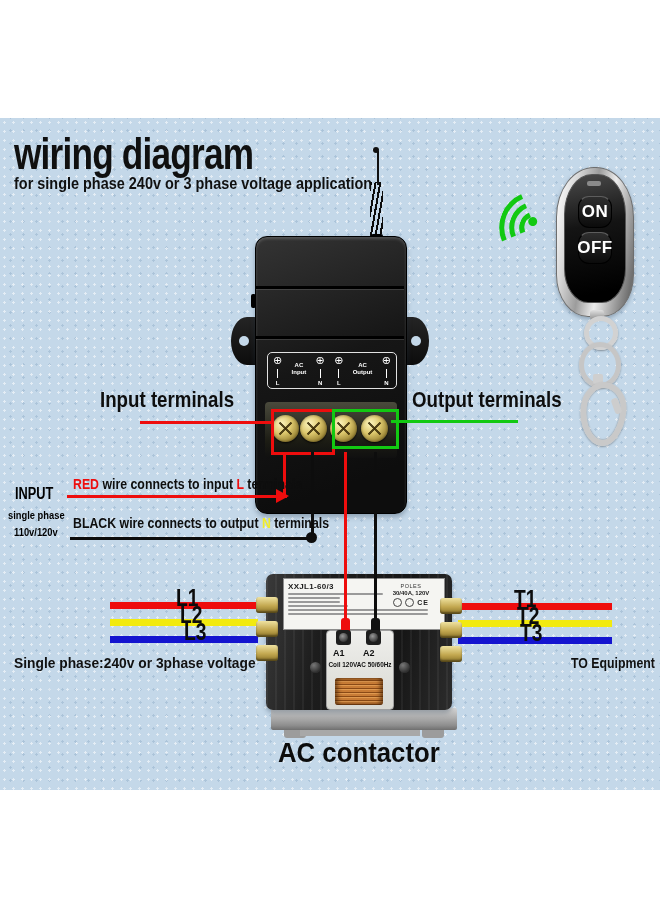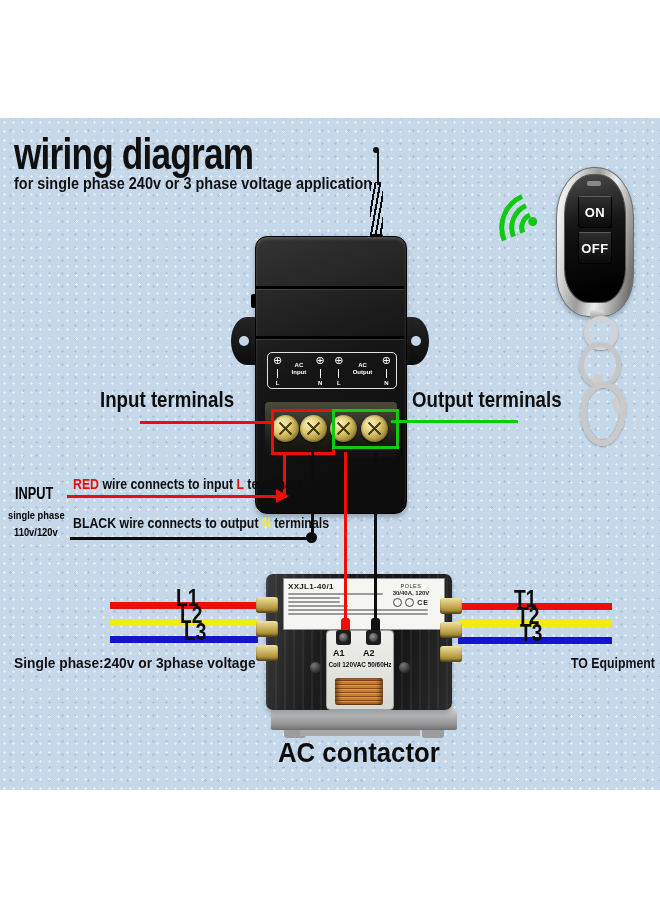--- a/index.html
+++ b/index.html
@@ -28,22 +28,22 @@
 
   
   .remote-body{left:556px;top:167px;width:76px;height:148px;border:1px solid #6e6e6e;
     background:linear-gradient(100deg,#fbfbfb 4%,#d8d8d8 22%,#9c9c9c 42%,#ececec 60%,#707070 92%);
     border-radius:38px 38px 32px 32px / 50px 50px 42px 42px;box-shadow:0 2px 4px rgba(40,60,80,.35);}
   .remote-face{left:564px;top:174px;width:60px;height:127px;border:1px solid #555;
     background:linear-gradient(170deg,#4a4a4a,#141414 40%,#000 90%);
     border-radius:28px 28px 24px 24px / 40px 40px 34px 34px;}
   .remote-slot{left:587px;top:181px;width:14px;height:5px;background:#8a8a8a;border-radius:2px;}
   .rc-btn{width:32px;height:30px;left:578px;background:linear-gradient(#2e2e2e,#0b0b0b);
-    border:1px solid #000;border-top-color:#5d5d5d;border-radius:3px;color:#fff;
-    font-size:13px;font-weight:bold;display:flex;align-items:center;justify-content:center;letter-spacing:.5px;}
+    border:1px solid #000;border-top-color:#5d5d5d;border-radius:11px;color:#fff;
+    font-size:17px;font-weight:bold;display:flex;align-items:center;justify-content:center;letter-spacing:.5px;}
   .rc-on{top:196px;} .rc-off{top:232px;}
   .remote-neck{left:590px;top:310px;width:14px;height:10px;background:linear-gradient(#e0e0e0,#909090);border-radius:3px;}
   .ring1{left:584px;top:316px;width:24px;height:24px;border:5px solid #d2d2d2;border-radius:50%;box-shadow:0 1px 2px rgba(0,0,0,.35);}
   .ring2{left:579px;top:342px;width:32px;height:36px;border:5px solid #c6c6c6;border-radius:50%;box-shadow:0 1px 2px rgba(0,0,0,.3);}
   .clasp-top{left:593px;top:374px;width:10px;height:10px;background:#cfcfcf;border-radius:2px;}
   .clasp-body{left:580px;top:382px;width:34px;height:52px;border:6px solid #c9c9c9;
     border-radius:50% 50% 46% 54%/42% 42% 58% 58%;transform:rotate(6deg);
     box-shadow:inset 0 0 2px #808080,0 1px 2px rgba(0,0,0,.3);}
   .clasp-trigger{left:613px;top:398px;width:7px;height:16px;background:#cdcdcd;border-radius:3px;transform:rotate(-20deg);}
 
@@ -290,21 +290,21 @@
     <div class="abs lug" style="left:256px;top:597px"></div>
     <div class="abs lug" style="left:256px;top:621px"></div>
     <div class="abs lug" style="left:256px;top:645px"></div>
     <div class="abs lug" style="left:440px;top:598px"></div>
     <div class="abs lug" style="left:440px;top:622px"></div>
     <div class="abs lug" style="left:440px;top:646px"></div>
 
     <div class="abs ct-body"></div>
 
     <div class="abs ct-label">
-      <div class="ct-model">XXJL1-40/1</div>
+      <div class="ct-model">XXJL1-60/3</div>
       <div class="fbar" style="width:95px"></div>
       <div class="fbar" style="width:52px"></div>
       <div class="fbar" style="width:52px"></div>
       <div class="fbar" style="width:60px"></div>
       <div class="fbar" style="width:140px"></div>
       <div class="fbar" style="width:140px"></div>
       <div class="ct-right">
         <div class="ct-poles">POLES</div>
         <div class="ct-rating">30/40A, 120V</div>
         <div class="ct-logos">

